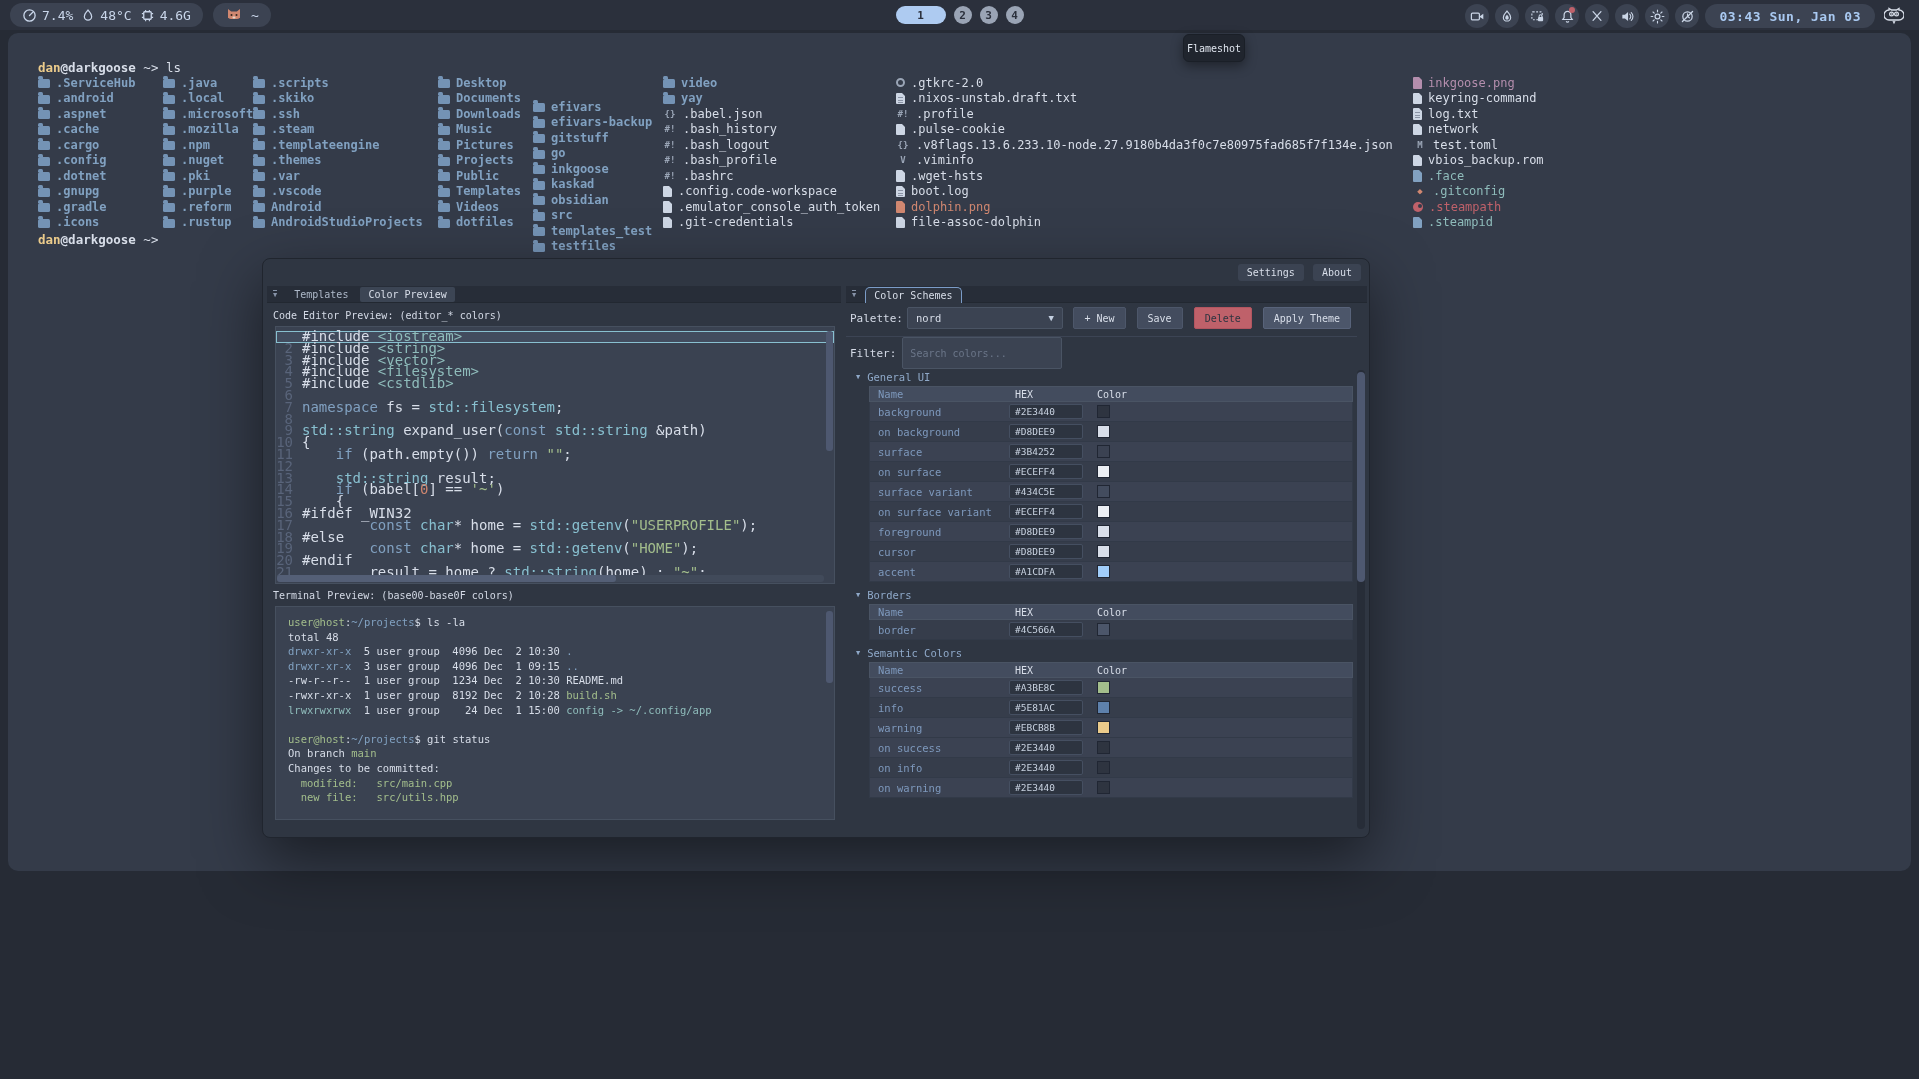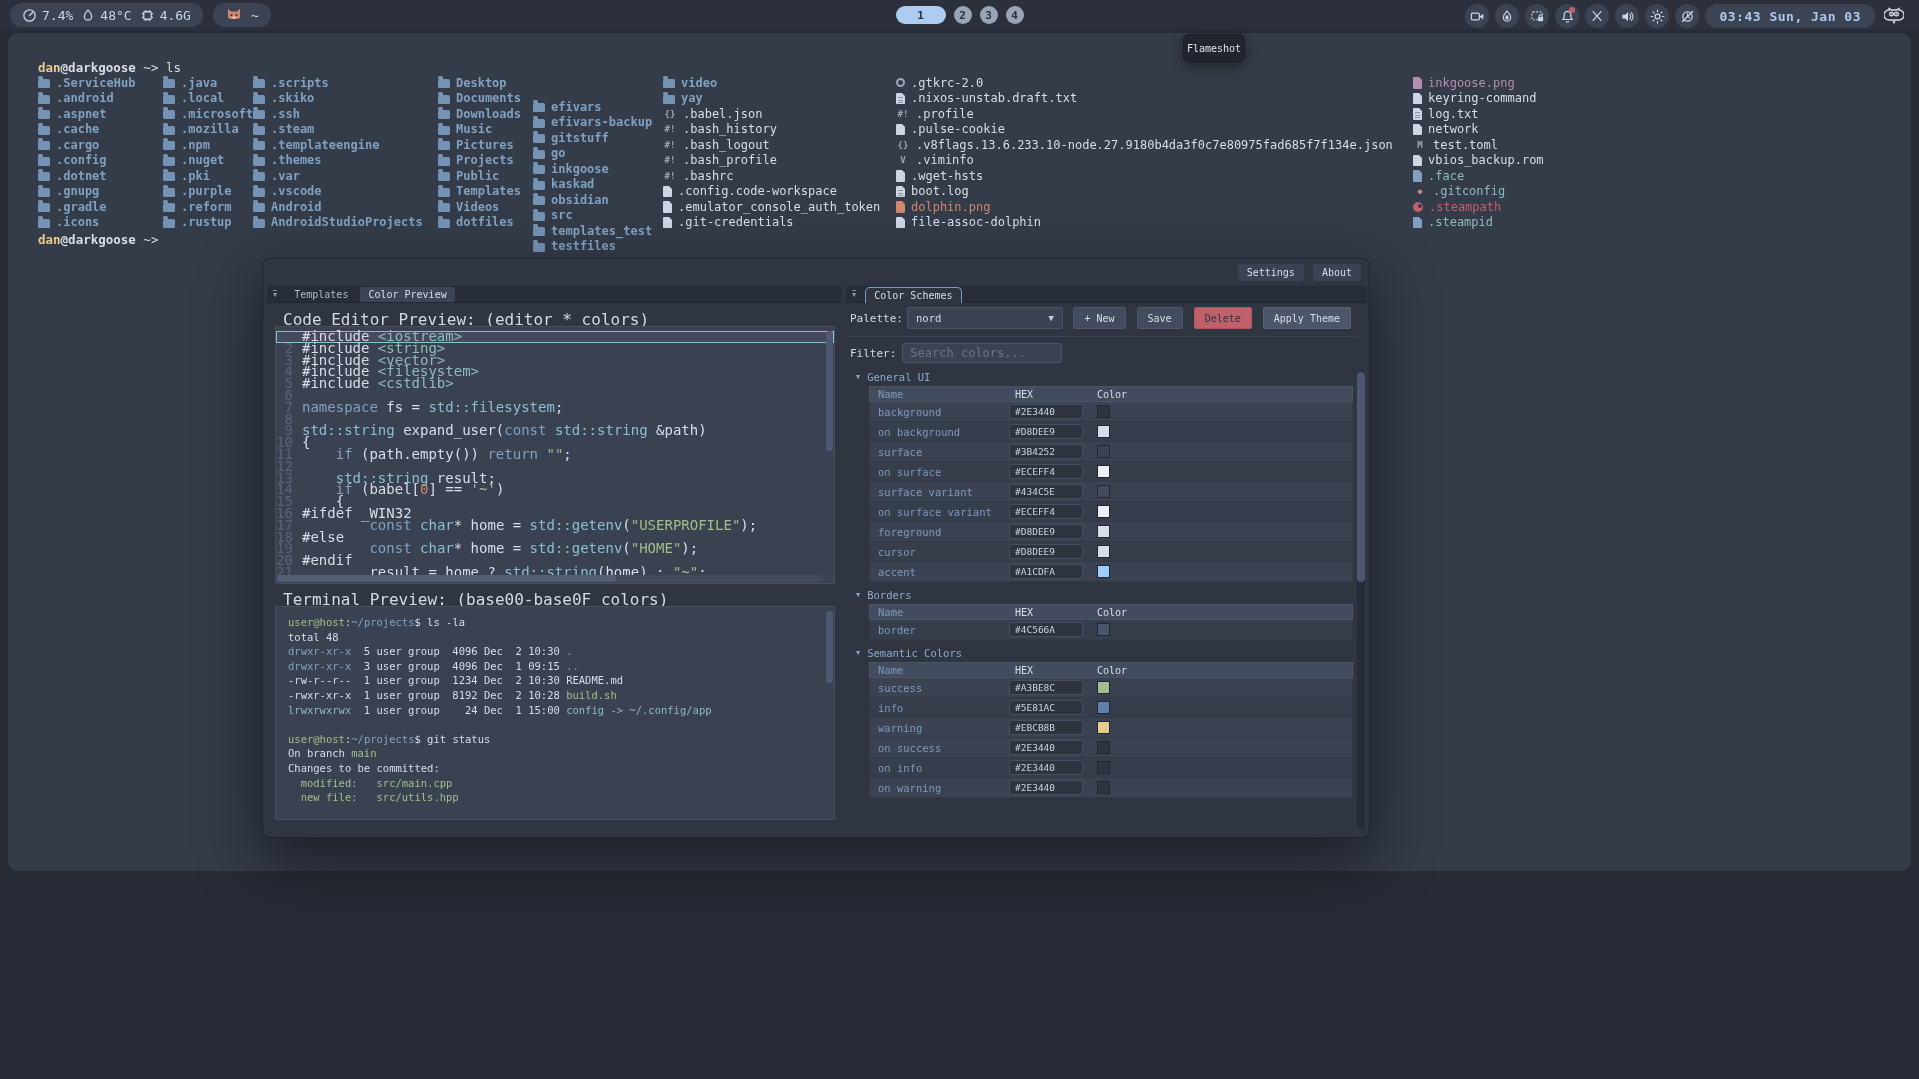--- a/index.html
+++ b/index.html
@@ -54,21 +54,21 @@
   .wbtns{position:absolute;top:5px;right:8px;display:flex;gap:9px;}
   .wbtn{height:17px;padding:0 9px;background:#3b4352;border-radius:3px;font-size:10px;color:#d8dee9;display:flex;align-items:center;}
   .panel{position:absolute;top:27px;height:547px;}
   .pl{left:4px;width:574px;}
   .pr{left:583px;width:521px;}
   .tabbar{height:17px;background:#272d38;border-bottom:1px solid #222831;display:flex;align-items:center;padding-left:6px;gap:4px;}
   .cicn{font-size:7px;color:#8793a8;border-top:1.5px solid #8793a8;padding-top:1px;line-height:1;margin-right:5px;}
   .tab{font-size:10px;color:#aeb9c9;padding:0 8px;height:15px;display:flex;align-items:center;}
   .tab.on{background:#3c4554;border-radius:2px;color:#d8dee9;}
   .tab.outl{border:1px solid #7b9cc8;border-bottom:none;border-radius:5px 5px 0 0;background:#2f3642;height:16px;margin-top:2px;color:#d8dee9;}
-  .plabel{position:absolute;left:16px;font-size:16px;color:#d4dae6;}
+  .plabel{position:absolute;left:6px;font-size:10px;color:#d4dae6;}
 
   
   .ed{position:absolute;left:8px;top:40px;width:560px;height:258px;background:#3a4251;border:1px solid #46505f;padding-top:4px;overflow:hidden;}
   .cl{display:flex;height:11.8px;line-height:11.8px;font-size:14px;white-space:pre;}
   .cl .ln{width:26px;text-align:right;padding-right:9px;color:#59647a;flex:none;}
   .cl.cur{background:#424c5e;box-shadow:inset 0 0 0 1px #88c0d0;}
   .s-pl{color:#d8dee9;} .s-kw{color:#81a1c1;} .s-ty{color:#88c0d0;} .s-st{color:#a3be8c;} .s-nu{color:#d08770;} .s-in{color:#8fbcbb;}
   .vsb{position:absolute;right:1px;top:2px;bottom:2px;width:7px;}
   .vsb .th{position:absolute;left:0;width:7px;border-radius:3px;background:#4e5870;}
   .hsb{position:absolute;left:1px;right:10px;bottom:1px;height:7px;background:#414a5a;border-radius:3px;}
@@ -84,21 +84,21 @@
   .rlabel{font-size:11px;color:#d4dae6;}
   .select{margin-left:4px;width:156px;height:22px;background:#3b4352;border:1px solid #4a5464;border-radius:2px;display:flex;align-items:center;justify-content:space-between;padding:0 8px;font-size:10.5px;color:#d8dee9;}
   .select .arr{font-size:9px;color:#c3cfe0;}
   .btnrow{margin-left:auto;display:flex;gap:11px;}
   .btn{height:22px;padding:0 10px;font-size:10px;display:flex;align-items:center;border-radius:2px;}
   .b-new,.b-save{background:#434c5e;color:#d8dee9;border:1px solid #4d576a;}
   .b-del{background:#bf616a;color:#2e3440;border:1px solid #b25560;}
   .b-apply{background:#4c566a;color:#d8dee9;border:1px solid #58637a;}
   .divider{position:absolute;top:50px;left:0;right:10px;border-top:1px solid #3c4454;}
   .row2{position:absolute;top:56px;left:4px;height:22px;display:flex;align-items:center;}
-  .finput{margin-left:6px;width:160px;height:20px;background:#3b4352;border:1px solid #4a5464;border-radius:2px;color:#d8dee9;font-size:12px;padding:0 7px;font-family:"DejaVu Sans Mono",monospace;outline:none;}
+  .finput{margin-left:6px;width:160px;height:32px;background:#3b4352;border:1px solid #4a5464;border-radius:2px;color:#d8dee9;font-size:10px;padding:0 7px;font-family:"DejaVu Sans Mono",monospace;outline:none;}
   .finput::placeholder{color:#6b7689;}
   .clist{position:absolute;top:84px;left:0;right:14px;bottom:2px;overflow:hidden;}
   .sec-h{height:14px;display:flex;align-items:center;gap:7px;padding-left:10px;font-size:10.5px;color:#8fa9c9;}
   .sec-h .tri{font-size:7px;color:#8fa9c9;}
   .ctab{margin:2px 0 6px 23px;width:484px;}
   .hr{height:16px;display:flex;background:#434c5e;border:1px solid #4a5464;align-items:center;font-size:10px;color:#d8dee9;}
   .rr{height:20px;display:flex;align-items:center;border:1px solid #323a48;border-top:none;}
   .rr.e{background:#3b4252;} .rr.o{background:#363d4b;}
   .cc1{width:137px;padding-left:8px;font-size:10.5px;color:#7e99bd;overflow:hidden;}
   .cc2{width:82px;padding-left:2px;display:flex;align-items:center;}

